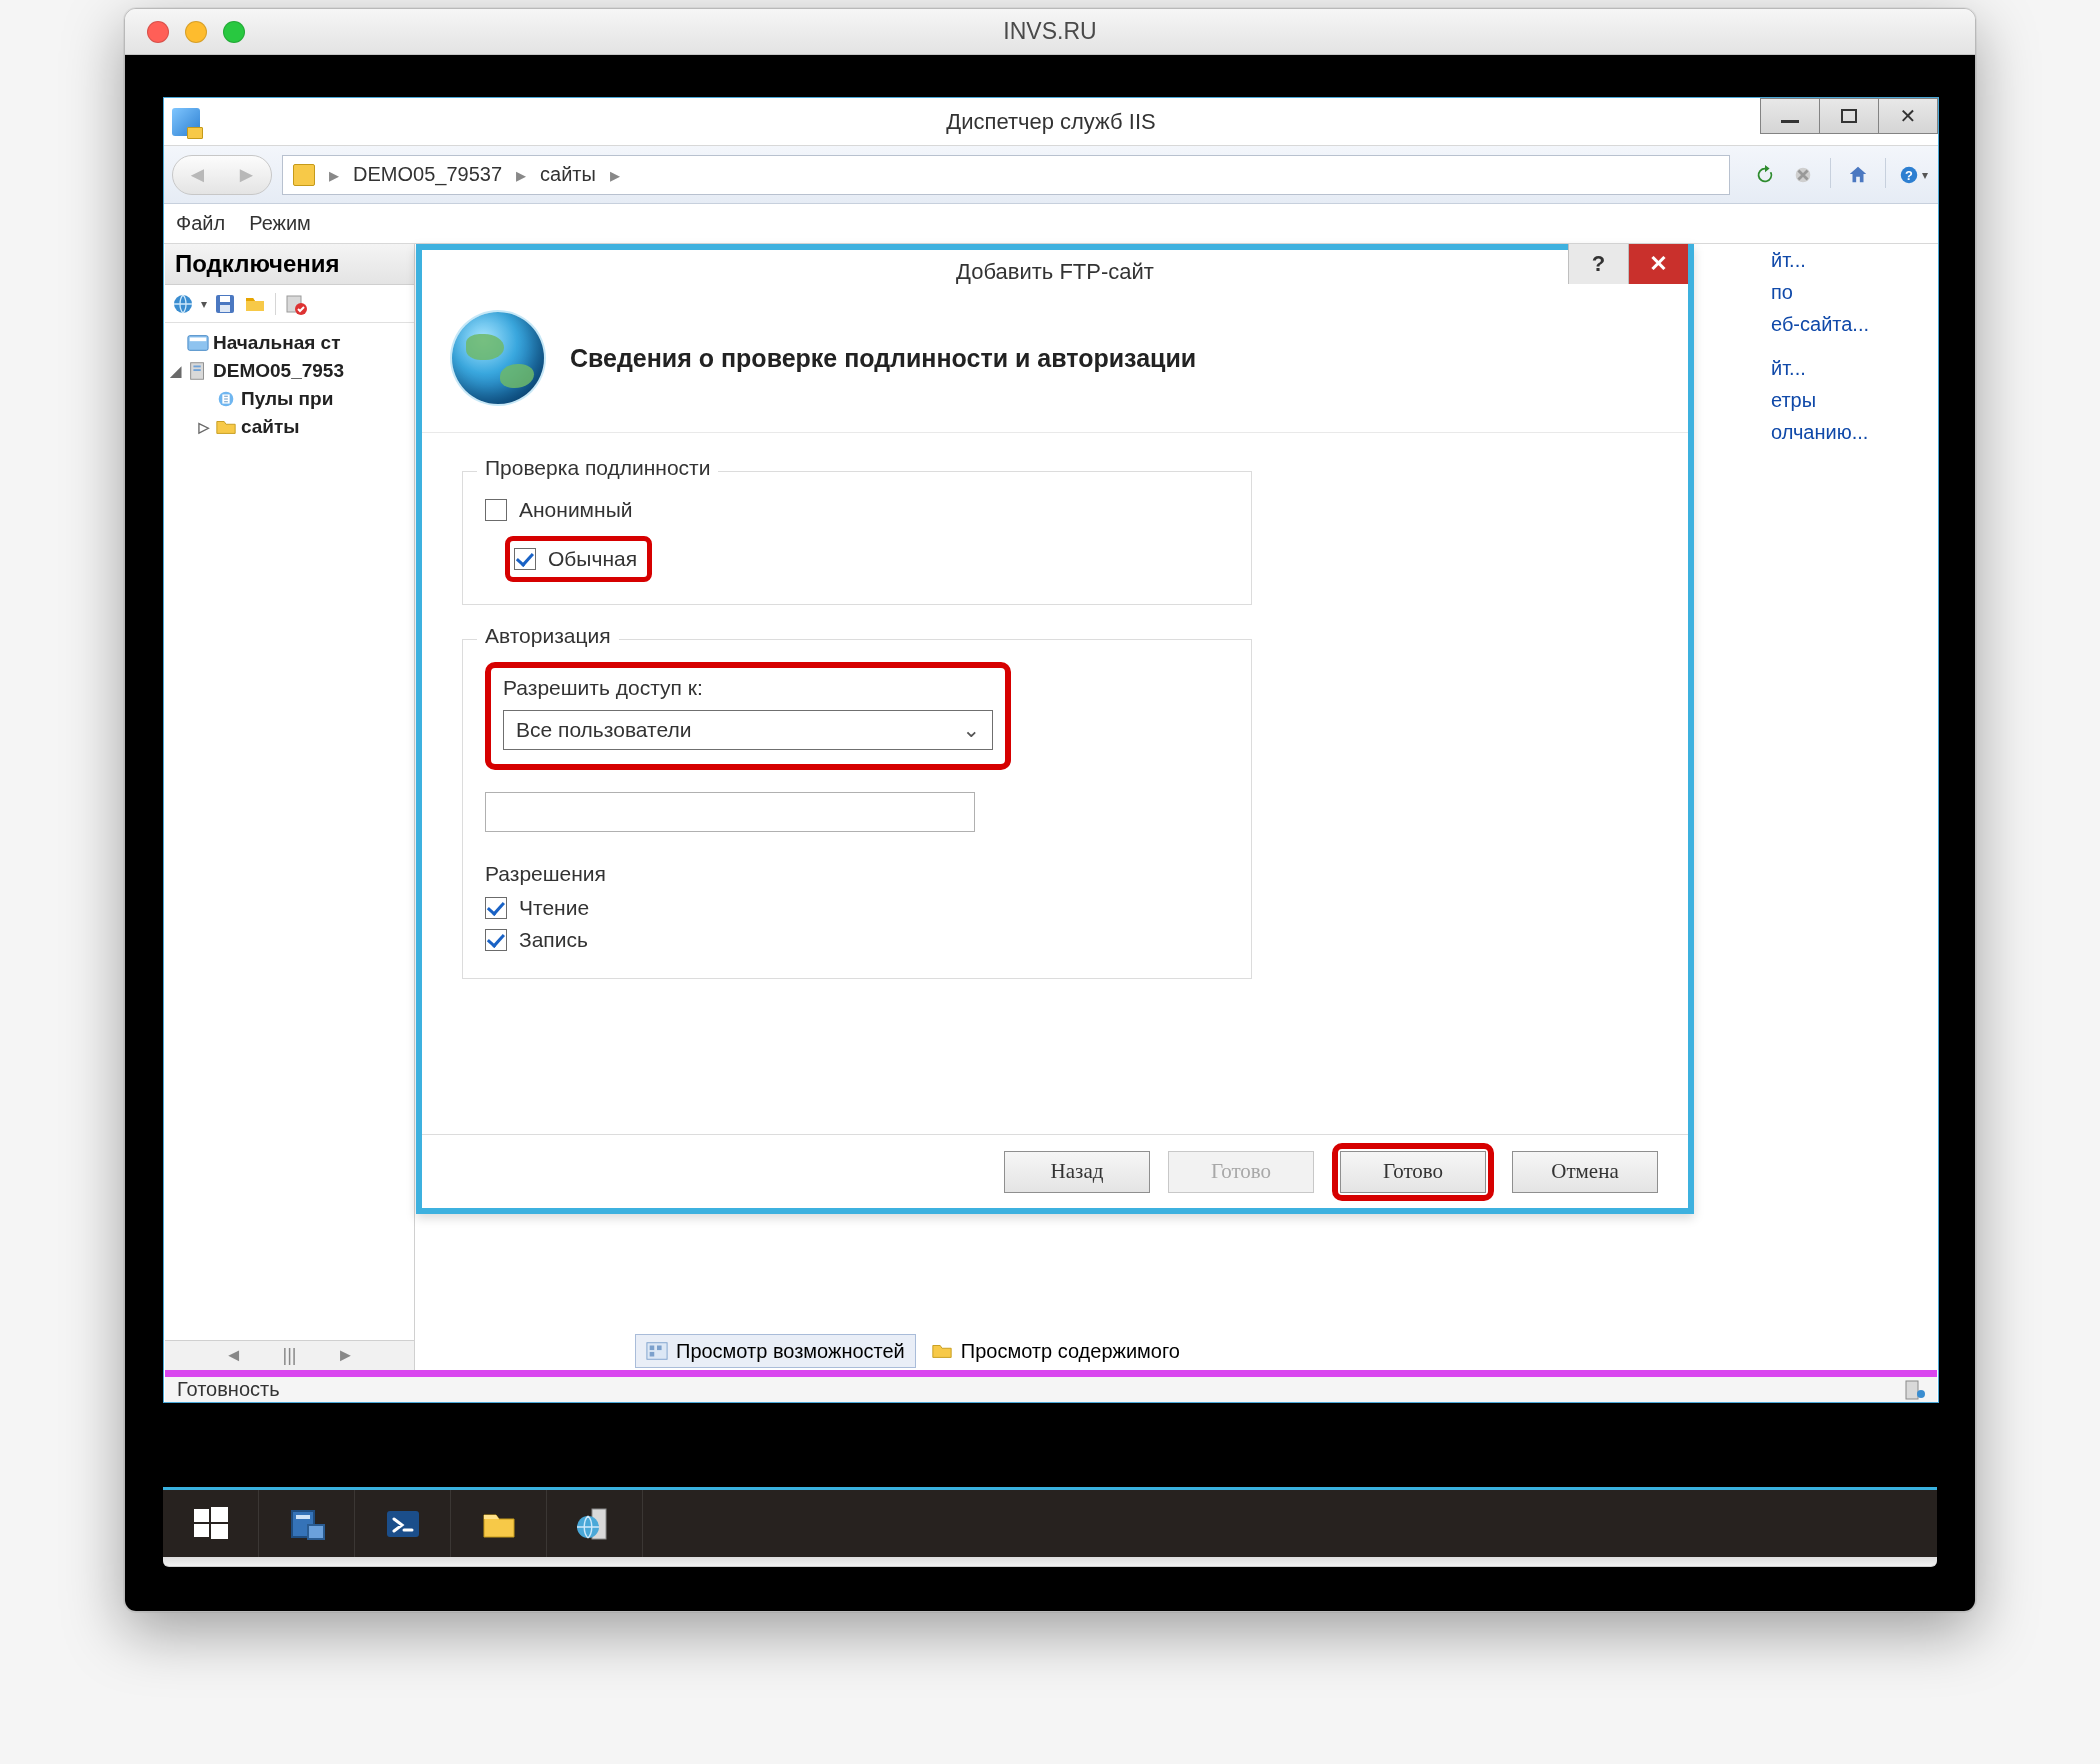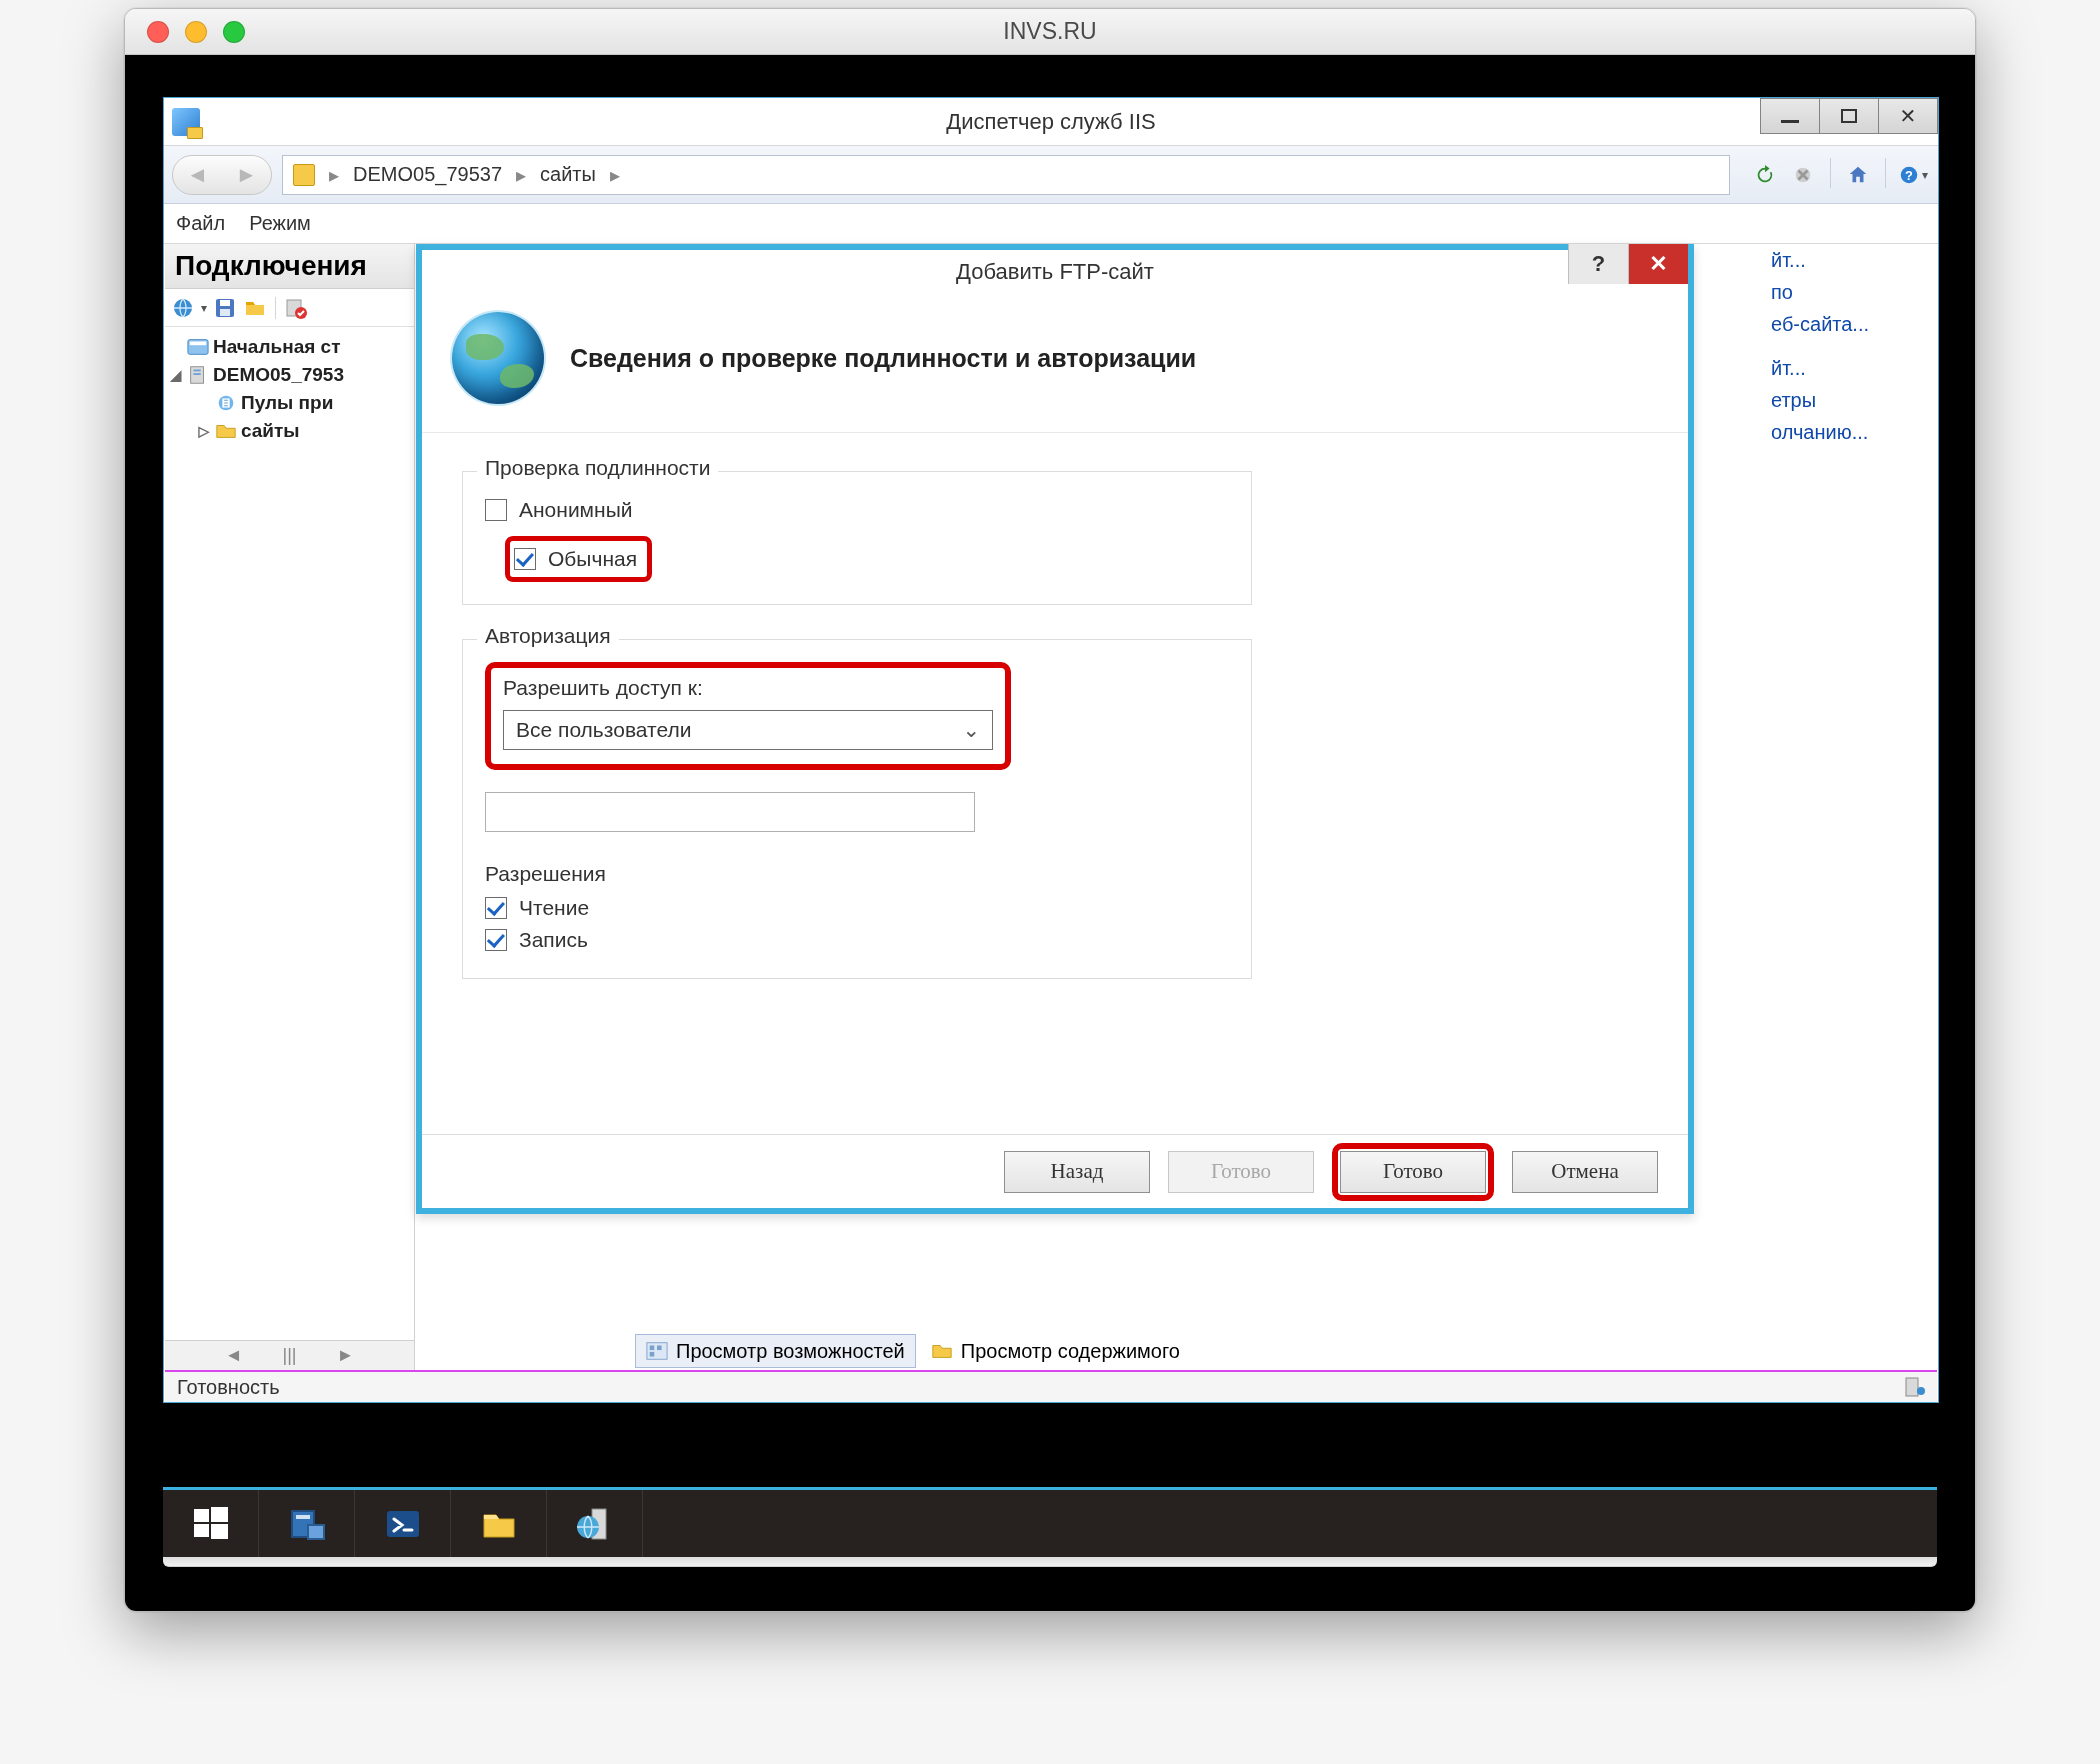--- a/index.html
+++ b/index.html
@@ -35,41 +35,41 @@
 .tool-icon{width:34px;height:34px;border:1px solid transparent;display:flex;align-items:center;justify-content:center;border-radius:3px;}
 .tool-icon svg{width:22px;height:22px;}
 .tool-sep{width:1px;height:30px;background:#c7d0dd;margin:0 6px;}
 
 
 .iis-menubar { height:40px; border-bottom:1px solid #d8d8d8; display:flex; align-items:center; padding:0 12px; gap:24px; font-size:20px; color:#333; background:#fff; }
 
 
 .iis-main { position:absolute; top:146px; bottom:32px; left:1px; right:1px; display:flex; }
 .iis-sidebar { width:250px; border-right:1px solid #d0d0d0; background:#fff; display:flex; flex-direction:column; }
-.sidebar-title { background:linear-gradient(#f4f4f4,#e4e4e4); border-bottom:1px solid #cfcfcf; padding:6px 10px; font-size:28px; font-weight:bold; }
+.sidebar-title { background:linear-gradient(#f4f4f4,#e4e4e4); border-bottom:1px solid #cfcfcf; padding:6px 10px; font-size:24px; font-weight:bold; }
 .sidebar-tools{height:38px;border-bottom:1px solid #e0e0e0;display:flex;align-items:center;gap:6px;padding:0 6px;}
 .sb-smicon{width:24px;height:24px;}
 .tree { flex:1; padding:6px 4px; font-size:19px; color:#222; overflow:hidden; }
 .tree-row { display:flex; align-items:center; gap:4px; padding:3px 0; white-space:nowrap;font-weight:bold; }
 .tree-indent-1{padding-left:18px;} .tree-indent-2{padding-left:46px;}
 .tree-exp{width:14px;color:#6a6a6a;text-align:center;font-size:14px;}
 .tree-icon{width:22px;height:20px;flex:none;}
 .sidebar-scroll{height:30px;border-top:1px solid #d0d0d0;background:#f1f1f1;display:flex;align-items:center;justify-content:center;gap:40px;color:#888;font-size:18px;}
 
 
 .iis-center { flex:1; position:relative; background:#fff; }
 .feature-tabs { position:absolute; left:220px; bottom:0; height:38px; display:flex; align-items:center; gap:4px; font-size:20px; }
 .feature-tab{display:flex;align-items:center;gap:8px;height:34px;padding:0 10px;border:1px solid transparent;}
 .feature-tab.active{background:#e9eef7;border:1px solid #a9bcd9;}
 .ftab-icon{width:22px;height:20px;}
 .right-panel-links{ position:absolute; right:6px; top:0; width:160px; font-size:20px; color:#1049a9; line-height:32px; overflow:hidden; }
 .rp-link{white-space:nowrap;}
 
 
-.iis-status { position:absolute; left:1px; right:1px; bottom:0; height:32px; border-top:2px solid #d946ef; background:#f5f5f5; display:flex; align-items:center; padding:0 12px; font-size:20px; color:#333; justify-content:space-between;}
+.iis-status { position:absolute; left:1px; right:1px; bottom:0; height:32px; border-top:7px solid #d946ef; background:#f5f5f5; display:flex; align-items:center; padding:0 12px; font-size:20px; color:#333; justify-content:space-between;}
 .status-icon{width:24px;height:20px;}
 
 
 .ftp-dialog { position:absolute; left:252px; top:146px; width:1278px; height:970px; background:#fff; border:6px solid #3eb1df; box-shadow:0 4px 10px rgba(0,0,0,.15);}
 .ftp-titlebar{height:44px;background:#fff;display:flex;align-items:center;justify-content:center;position:relative;font-size:22px;color:#333;}
 .ftp-winctl-group{position:absolute;right:0;top:-6px;display:flex;}
 .ftp-winctl{width:60px;height:40px;display:flex;align-items:center;justify-content:center;border-left:1px solid #bfbfbf;font-size:22px;font-weight:bold;}
 .ftp-help{background:#e9e9e9;color:#333;}
 .ftp-close{background:#c9302c;color:#fff;}
 .ftp-header{display:flex;align-items:center;gap:26px;padding:18px 30px 28px 30px;border-bottom:1px solid #e9e9e9;}

